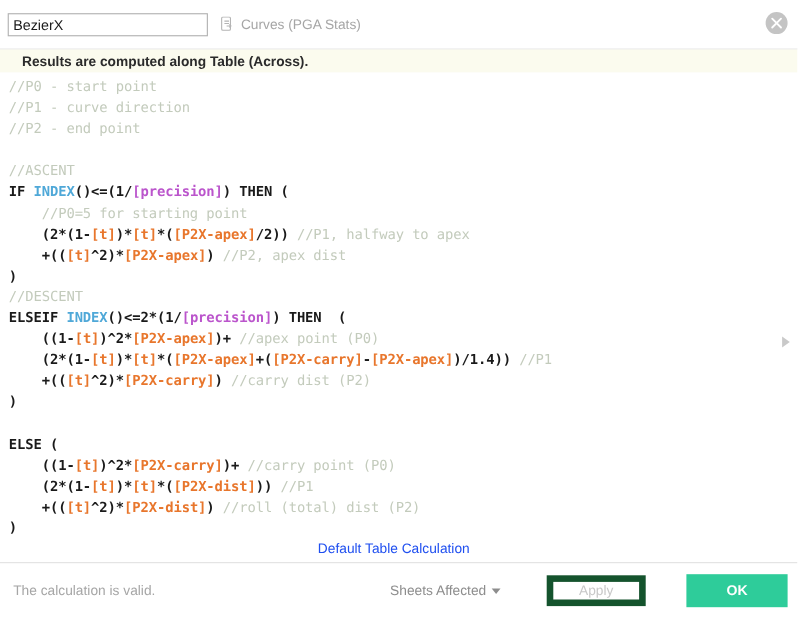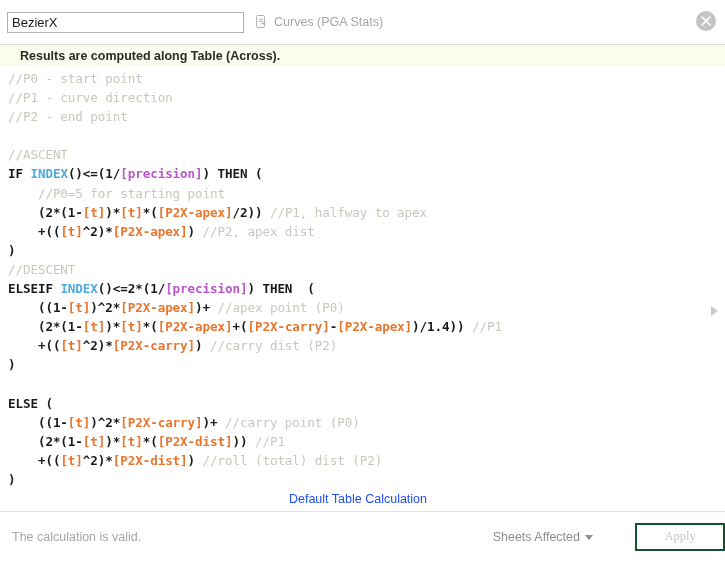--- a/index.html
+++ b/index.html
@@ -22,21 +22,21 @@
   #header {
     height: 44px;
     box-sizing: border-box;
     display: flex;
     align-items: center;
     padding: 0 10px 0 7px;
     background: #ffffff;
     position: relative;
   }
   #name-input {
-    width: 237px;
+    width: 182px;
     height: 21px;
     box-sizing: border-box;
     border: 1px solid #b0b0b0;
     background: #ffffff;
     font-family: "Liberation Sans", sans-serif;
     font-size: 13px;
     color: #1a1a1a;
     padding: 0 4px;
     outline: none;
     border-radius: 0;
@@ -181,24 +181,24 @@
     border-right: 4px solid transparent;
     border-top: 5px solid #8d8d8d;
     margin-left: 5px;
     position: relative;
     top: 1px;
   }
   #apply-btn {
     width: 90px;
     height: 28px;
     box-sizing: border-box;
-    border: 2px solid #14532d;
+    border: 6px solid #14532d;
     background: #ffffff;
     color: #c8c8c8;
-    font-family: Liberation Serif, serif;
+    font-family: Liberation Sans, sans-serif;
     font-size: 12.5px;
     cursor: default;
     border-radius: 0;
     padding: 0;
   }
   #ok-btn {
     width: 92px;
     height: 30px;
     box-sizing: border-box;
     border: none;
@@ -278,14 +278,15 @@
   <div id="footer-rule"></div>
   <div id="footer-bar">
     <span id="status-text">The calculation is valid.</span>
 
     <span id="sheets-affected">
       <span>Sheets Affected</span>
       <span id="sheets-caret"></span>
     </span>
 
     <button id="apply-btn">Apply</button>
+    <button id="ok-btn">OK</button>
   </div>
 </div>
 
 </body></html>

